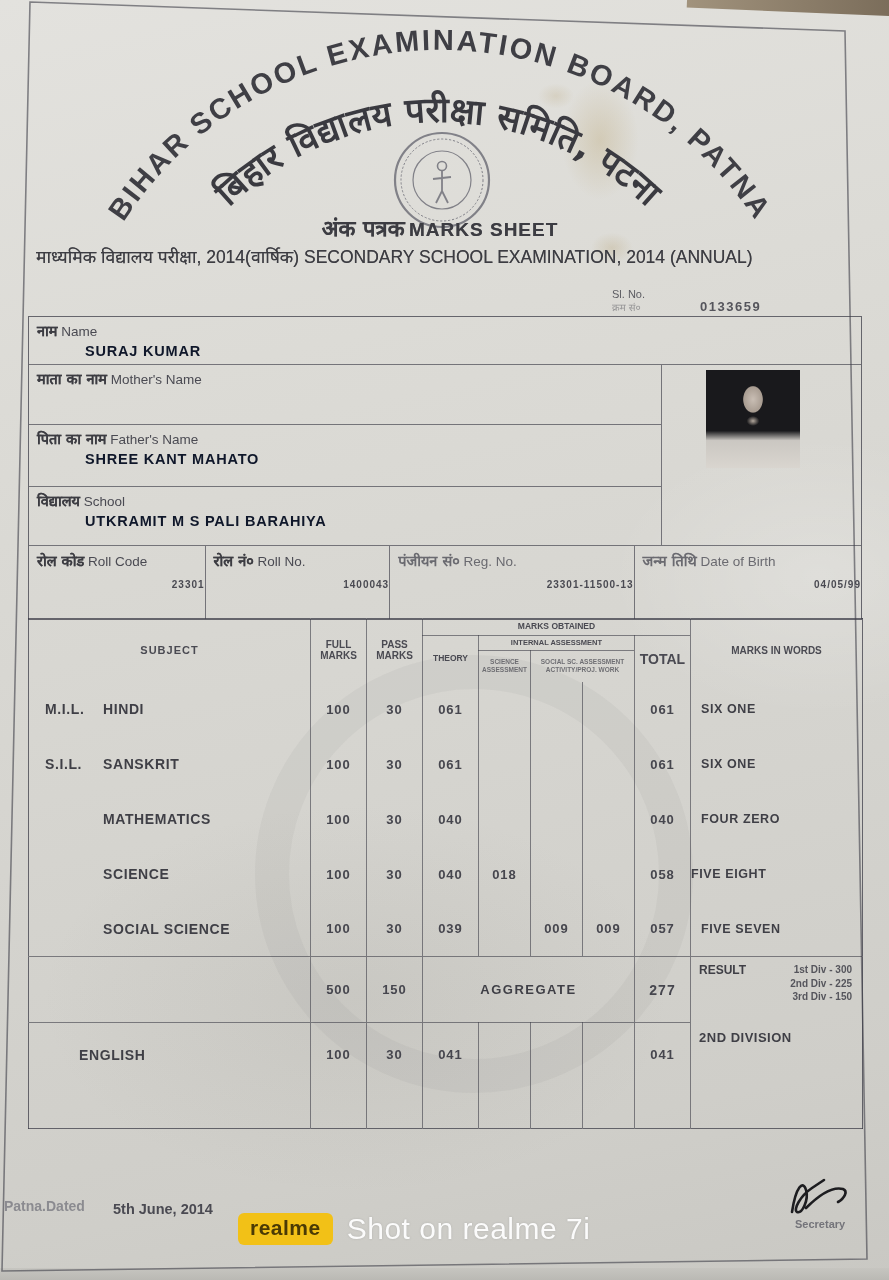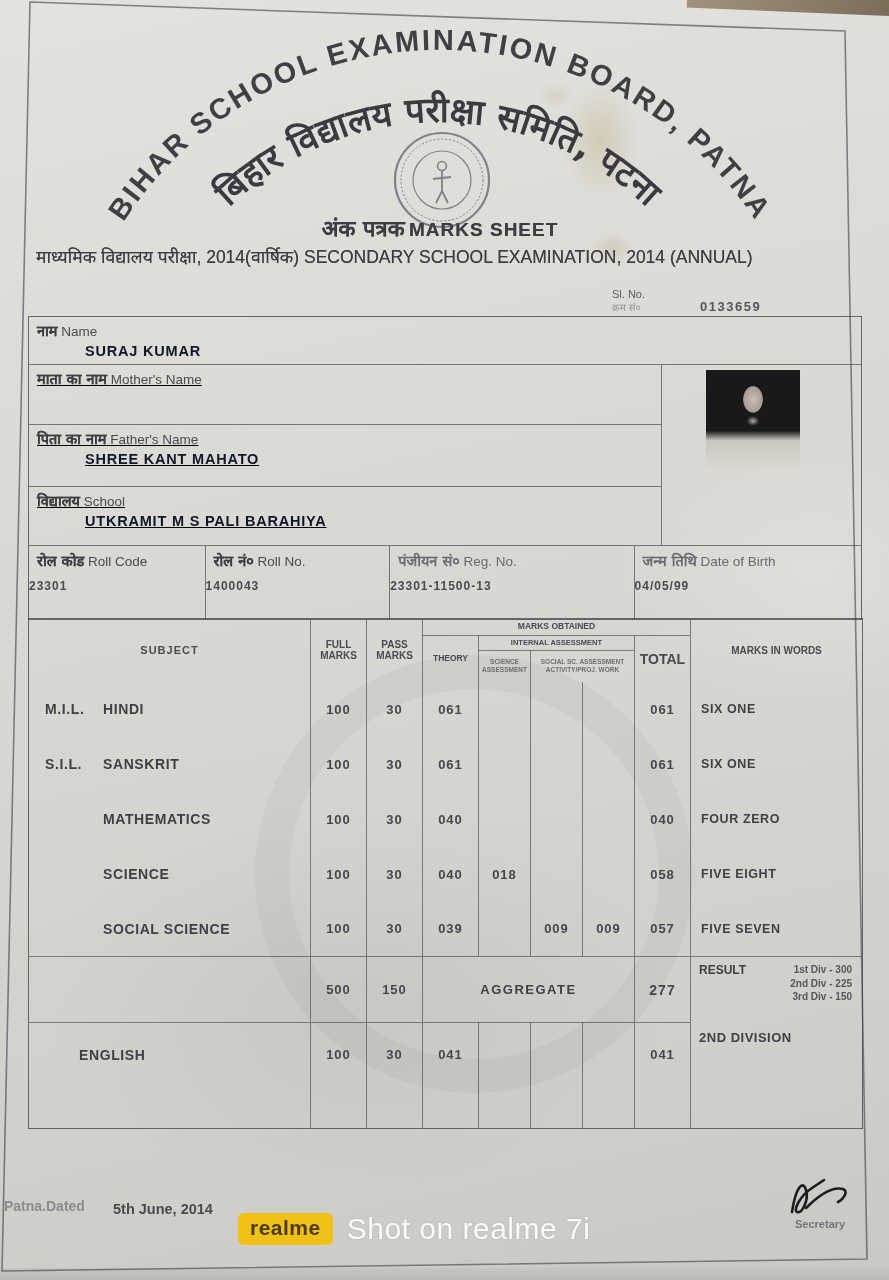--- a/index.html
+++ b/index.html
@@ -35,33 +35,33 @@
   .slno-val{position:absolute;left:700px;top:299px;font-size:13px;letter-spacing:1.5px;color:#55555c;font-weight:bold;}
 
   
   .info{position:absolute;left:28px;top:316px;width:834px;border:1.6px solid rgba(62,62,72,.75);
     box-sizing:border-box;}
   .irow{box-sizing:border-box;border-bottom:1px solid rgba(62,62,72,.65);padding:3px 0 0 8px;}
   .ilabel{font-size:13.5px;color:#4a4a52;}
   .ilabel .hi{font-size:14.5px;font-weight:bold;}
   .ival{font-size:14.5px;font-weight:bold;letter-spacing:.8px;color:#0f172a;padding:3px 0 0 48px;}
   .mid{display:flex;}
-  .mid-left{width:635px;box-sizing:border-box;border-right:1px solid rgba(62,62,72,.65);text-decoration:underline;}
+  .mid-left{width:635px;box-sizing:border-box;border-right:1px solid rgba(62,62,72,.65);}
   .photo-cell{width:199px;position:relative;}
   .photo{position:absolute;left:44px;top:5px;width:94px;height:98px;
     background:
       radial-gradient(ellipse 17px 23px at 50% 30%, #c9beb4 0%, #a89c91 55%, rgba(0,0,0,0) 60%),
       radial-gradient(ellipse 9px 7px at 50% 52%, #b3a89d 0%, rgba(0,0,0,0) 70%),
       linear-gradient(rgba(0,0,0,0) 62%, rgba(222,218,212,.9) 72%, #d9d5cf 100%),
       #19191c;}
   .roll-row{display:flex;}
   .roll-cell{box-sizing:border-box;border-right:1px solid rgba(62,62,72,.65);height:73px;padding-top:4px;}
   .roll-cell:last-child{border-right:none;}
   .roll-cell .ilabel{padding-left:8px;}
-  .rval{text-align:left;font-size:12px;font-weight:bold;letter-spacing:1px;color:#4a4a52;margin-top:9px;}
+  .rval{text-align:right;font-size:10px;font-weight:bold;letter-spacing:1px;color:#4a4a52;margin-top:9px;}
 
   
   .marks-wrap{position:absolute;left:28px;top:618px;width:834px;}
   table.marks{border-collapse:collapse;table-layout:fixed;width:834px;}
   table.marks{border:1.6px solid rgba(62,62,72,.75);}
   .marks th,.marks td{box-sizing:border-box;padding:0;}
   .mh{font-size:10px;font-weight:bold;color:#4a4a52;text-align:center;line-height:1.15;}
   .bL{border-left:1px solid rgba(62,62,72,.6);}
   .bB{border-bottom:1px solid rgba(62,62,72,.6);}
   .bT{border-top:1px solid rgba(62,62,72,.6);}
@@ -257,21 +257,21 @@
   </tr>
   <tr class="srow">
     <td class="sname"><span class="spfx"></span><span>SCIENCE</span></td>
     <td class="snum bL">100</td>
     <td class="snum bL">30</td>
     <td class="snum bL">040</td>
     <td class="snum bL">018</td>
     <td class="snum bL"></td>
     <td class="snum bL"></td>
     <td class="snum bL">058</td>
-    <td class="sname bL" style="padding-left:10px;font-size:12.5px">FIVE EIGHT</td>
+    <td class="sname bL" style="font-size:12.5px">FIVE EIGHT</td>
   </tr>
   <tr class="srow">
     <td class="sname"><span class="spfx"></span><span>SOCIAL SCIENCE</span></td>
     <td class="snum bL">100</td>
     <td class="snum bL">30</td>
     <td class="snum bL">039</td>
     <td class="snum bL"></td>
     <td class="snum bL">009</td>
     <td class="snum bL">009</td>
     <td class="snum bL">057</td>

